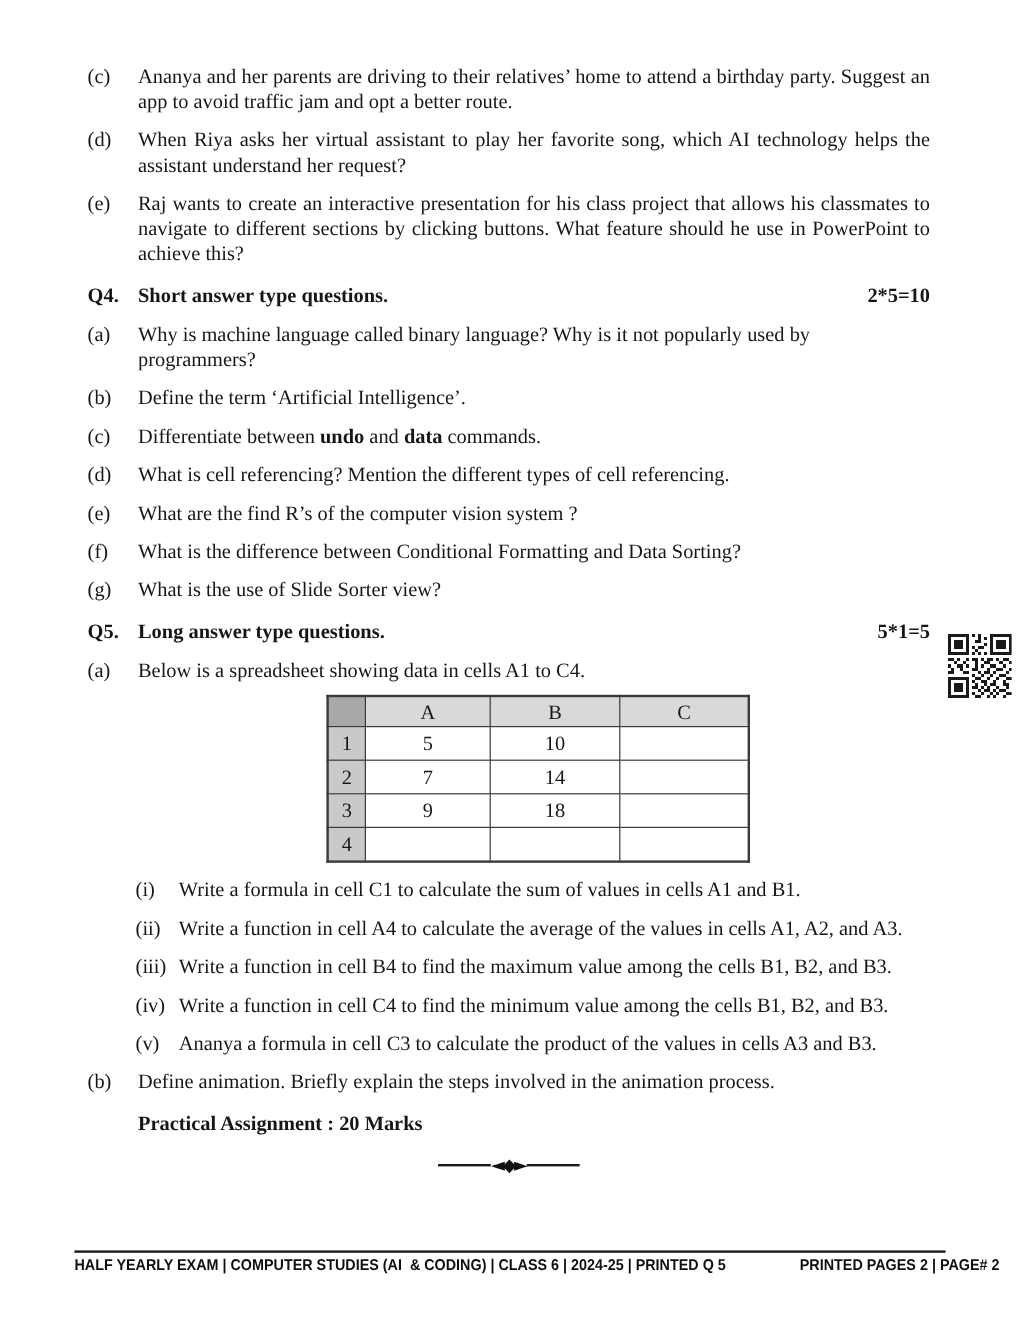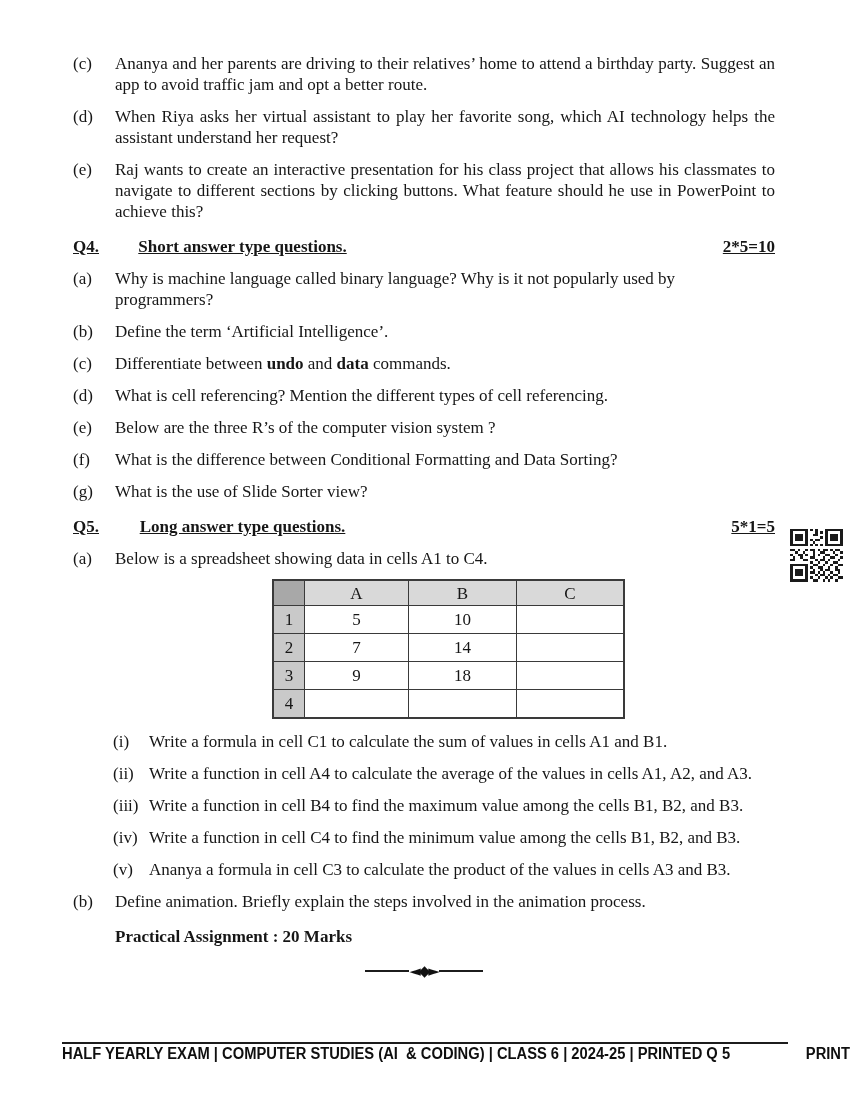--- a/index.html
+++ b/index.html
@@ -13,23 +13,23 @@
     padding:53px 75px 0 73px;
     overflow:hidden;
   }
   .row{display:flex;align-items:flex-start;}
   .mb11{margin-bottom:11px;}
   .mb14{margin-bottom:14px;}
   .mb10{margin-bottom:10px;}
   .lbl{flex:0 0 42px;}
   .txt{flex:1;}
   .just{text-align:justify;}
-  .qhead{display:flex;font-weight:bold;margin-bottom:11px;text-decoration:underline;}
+  .qhead{display:flex;font-weight:bold;margin-bottom:11px;}
   .qnum{flex:0 0 42px;}
-  .qtitle{flex:0 0 255px;text-align:center;}
+  .qtitle{flex:0 0 255px;}
   .qany{flex:1;}
   .qmarks{margin-left:auto;}
   .sub{margin-left:40px;}
   .sub .lbl{flex:0 0 36px;}
   
   .sheet-wrap{margin:0 0 12px 199px;}
   table.sheet{border-collapse:collapse;border:2.5px solid #3a3a3a;}
   table.sheet th, table.sheet td{
     border:1.6px solid #3a3a3a;text-align:center;
     font-weight:normal;font-size:17px;padding:0;
@@ -50,21 +50,21 @@
     letter-spacing:-2px;color:#111;padding:0 1px 0 0;
   }
   
   .qr{position:absolute;left:790px;top:528px;width:53px;height:54px;}
   
   .footer-rule{position:absolute;left:62px;right:62px;top:1042px;border-top:2px solid #1c1c1c;}
   .footer{
     position:absolute;left:62px;right:62px;top:1046px;
     display:flex;justify-content:space-between;
     font-family:"Liberation Sans","DejaVu Sans",sans-serif;
-    font-weight:bold;font-size:16px;line-height:16px;color:#0f0f0f;
+    font-weight:bold;font-size:13px;line-height:16px;color:#0f0f0f;
     white-space:pre;
   }
   .footer .fl{transform:scaleX(0.92);transform-origin:left center;}
   .footer .fr{transform:scaleX(0.92);transform-origin:right center;}
 </style>
 </head>
 <body>
 
 <div class="page">
 
@@ -98,21 +98,21 @@
   <div class="row mb11">
     <span class="lbl">(c)</span>
     <div class="txt">Differentiate between <b>undo</b> and <b>data</b> commands.</div>
   </div>
   <div class="row mb11">
     <span class="lbl">(d)</span>
     <div class="txt">What is cell referencing? Mention the different types of cell referencing.</div>
   </div>
   <div class="row mb11">
     <span class="lbl">(e)</span>
-    <div class="txt">Below are the three R’s of the computer vision system ?</div>
+    <div class="txt">What are the find R’s of the computer vision system ?</div>
   </div>
   <div class="row mb11">
     <span class="lbl">(f)</span>
     <div class="txt">What is the difference between Conditional Formatting and Data Sorting?</div>
   </div>
   <div class="row mb14">
     <span class="lbl">(g)</span>
     <div class="txt">What is the use of Slide Sorter view?</div>
   </div>
 

